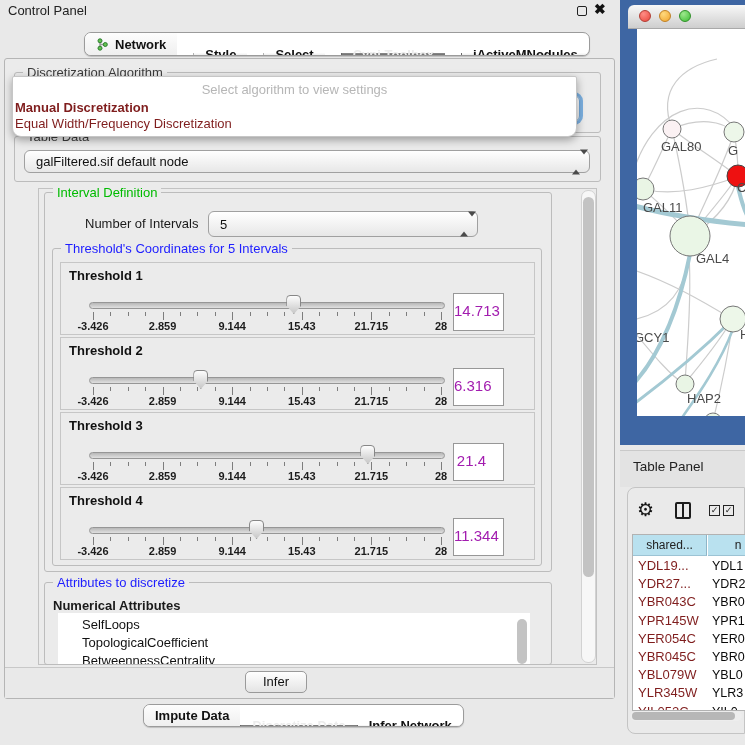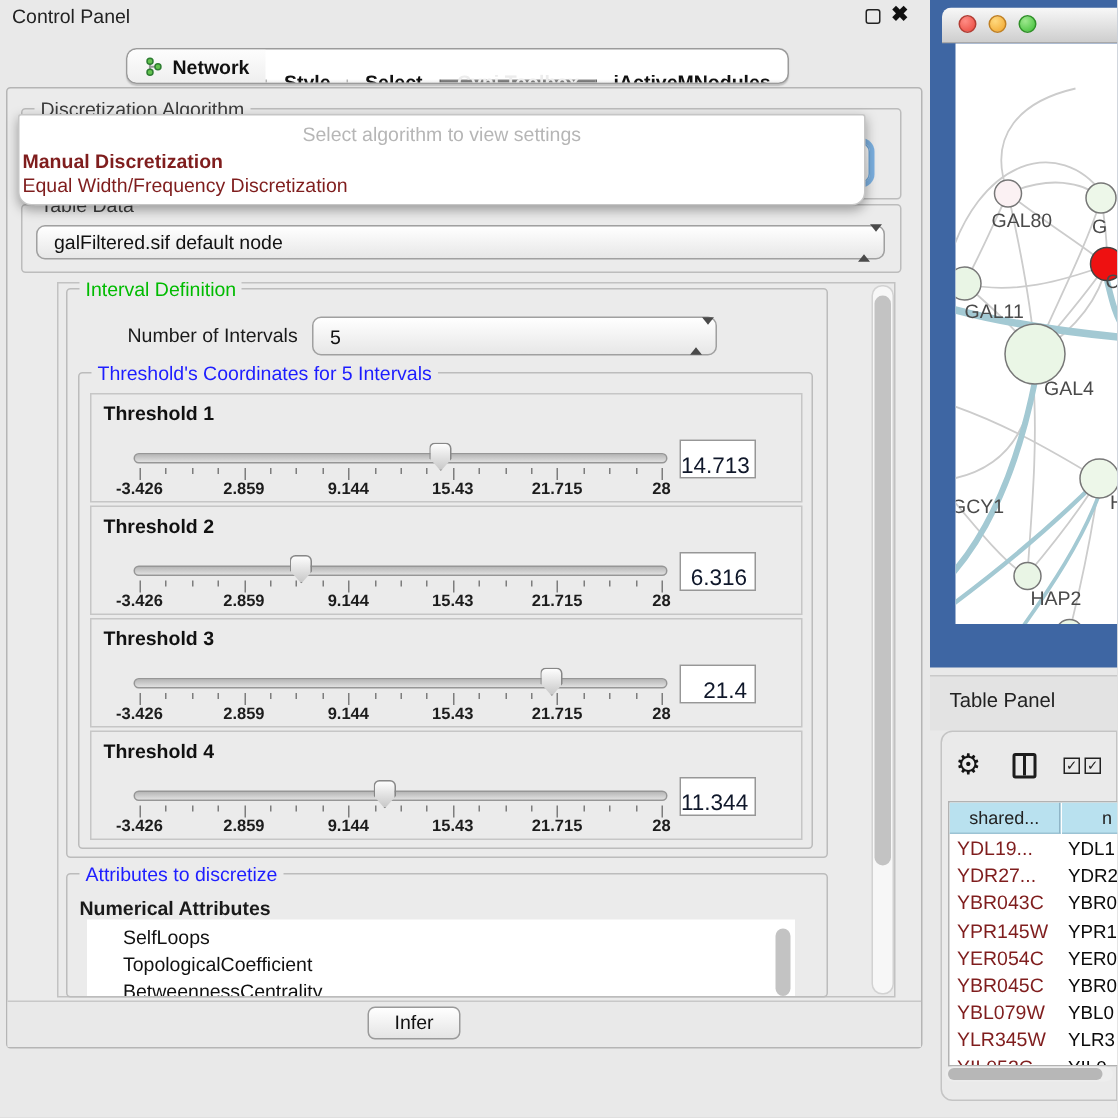--- a/index.html
+++ b/index.html
@@ -83,23 +83,23 @@
   .tlabel { position:absolute; left:8px; top:5px; font-weight:700; font-size:13px; color:#111; }
   .ttrack { position:absolute; left:28px; top:39px; width:356px; height:7px; border-radius:4px;
             background:linear-gradient(#b7b7b7,#e0e0e0); border:1px solid #969696; }
   .thandle { position:absolute; top:32px; width:15px; height:19px;
              background:linear-gradient(#fdfdfd,#c8c8c8); border:1px solid #878787;
              border-radius:4px; clip-path:polygon(0 0,100% 0,100% 55%,50% 100%,0 55%); }
   .tick { position:absolute; top:49px; width:1px; height:4px; background:#7d7d7d; }
   .tick.major { height:8px; }
   .ticklab { position:absolute; top:57px; transform:translateX(-50%); font-size:11px;
              font-weight:700; color:#1c1c1c; white-space:nowrap; }
-  .tfield { position:absolute; left:392px; top:30px; width:51px; height:26px; background:#fff;
+  .tfield { position:absolute; left:392px; top:30px; width:51px; height:38px; background:#fff;
             border:1px solid #979797; font-size:15px; line-height:33px; text-align:right;
-            padding-right:5px; color:#0f172a; }
+            padding-right:17px; color:#a21caf; }
 
   
   .attr-title { left:53px; top:598px; font-weight:700; font-size:13px; }
   .listbox { left:58px; top:613px; width:472px; height:51px; background:#fff; overflow:hidden; }
   .listitem { position:absolute; left:24px; height:18px; line-height:18px; font-size:13px; color:#111; }
   .list-thumb { left:517px; top:619px; width:10px; height:45px; background:#c3c3c3; border-radius:5px; }
 
   
   .apply-row { left:5px; top:667px; width:609px; height:31px; background:#e9e9e9;
                border-top:1px solid #c8c8c8; }
@@ -145,21 +145,21 @@
 </style>
 </head>
 <body>
 
 <div class="screen">
 
   <span class="abs tb-title">Control Panel</span>
   <span class="abs float-ic"></span>
   <span class="abs close-ic">✖</span>
 
-  <div class="abs tabbar" id="topTabs" style="left:84px; top:32px;">
+  <div class="abs tabbar" id="topTabs" style="left:84px; top:32px;gap:16px;">
       <span class="seg">
   <svg width="13" height="13" viewBox="0 0 13 13">
     <path d="M4 3 V10 M4 6.5 H9" stroke="#9a9a9a" fill="none" stroke-width="1.4"></path>
     <circle cx="4" cy="2.8" r="2" fill="#63c24f" stroke="#2e7d32"></circle>
     <circle cx="4" cy="10.2" r="2" fill="#63c24f" stroke="#2e7d32"></circle>
     <circle cx="9.3" cy="6.5" r="2" fill="#63c24f" stroke="#2e7d32"></circle>
   </svg>
 <span>Network</span>
       </span>
       <span class="seg">
@@ -359,20 +359,31 @@
     </div>
   <div class="abs list-thumb"></div>
 
   <div class="abs vscroll">
     <div class="vthumb"></div>
   </div>
 
   <div class="abs apply-row"></div>
   <button class="abs apply-btn">Infer</button>
 
+  <div class="abs tabbar" id="bottomTabs" style="left:143px; top:704px; height:23px;">
+      <span class="seg">
+        <span>Impute Data</span>
+      </span>
+      <span class="seg sel">
+        <span>Discretize Data</span>
+      </span>
+      <span class="seg">
+        <span>Infer Network</span>
+      </span>
+    </div>
 
   <div class="abs blue-bg"></div>
   <div class="abs net-titlebar"></div>
   <span class="abs tl red"></span>
   <span class="abs tl yellow"></span>
   <span class="abs tl green"></span>
   <div class="abs net-canvas">
     <svg id="netSvg" width="108" height="387" viewBox="0 0 108 387">
         <path d="M -6 150 C 15 75, 70 62, 98 100" stroke="#cccccc" stroke-width="1.2" fill="none"></path>
         <path d="M 35 100 C 62 88, 85 92, 97 103" stroke="#cccccc" stroke-width="1.2" fill="none"></path>

